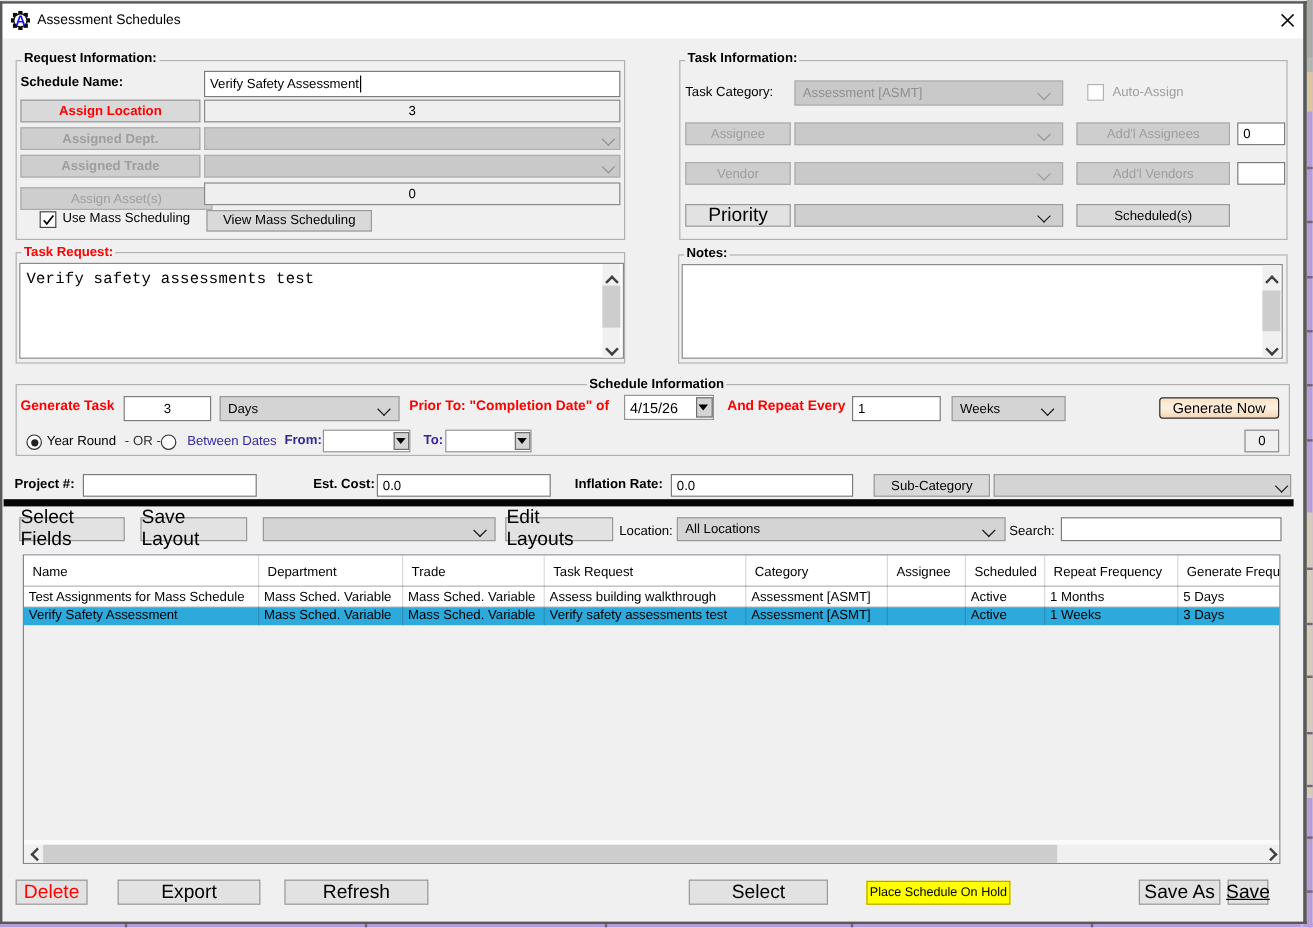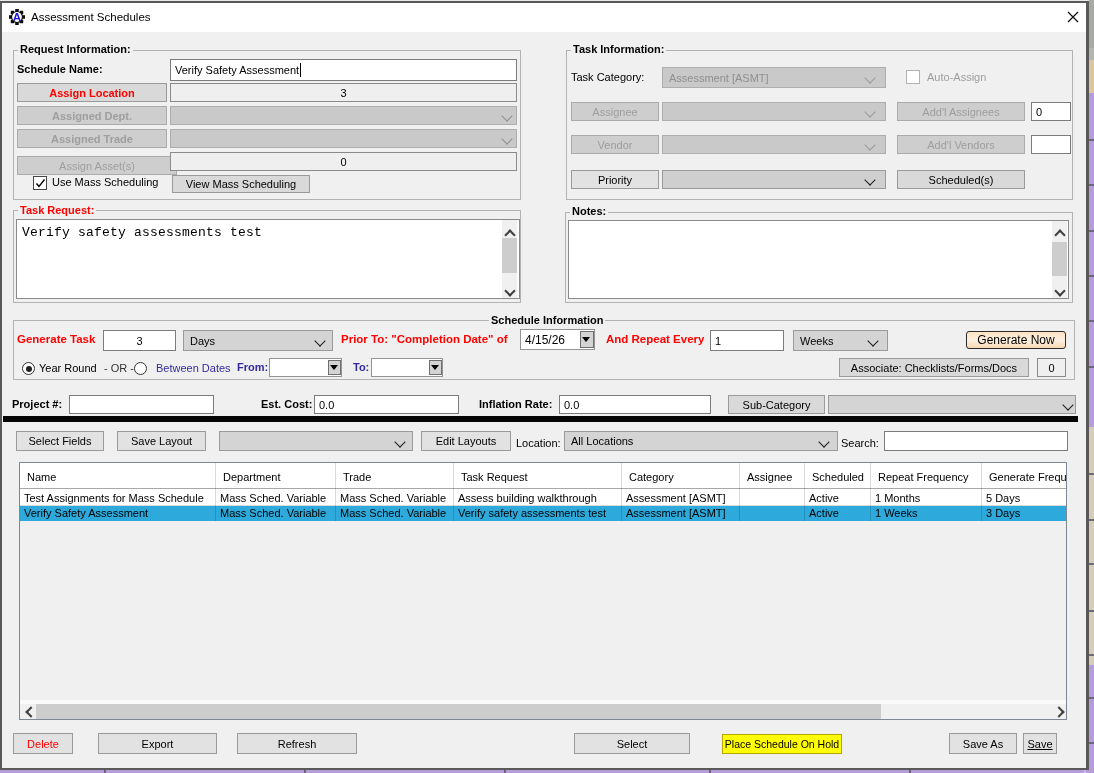--- a/index.html
+++ b/index.html
@@ -2,21 +2,21 @@
 <html><head>
 <meta charset="utf-8">
 <style>
 html,body{margin:0;padding:0;}
 body{width:1094px;height:773px;position:relative;overflow:hidden;
  font-family:"Liberation Sans",sans-serif;font-size:12px;color:#000;background:#e8e8e8;}
 .abs{position:absolute;}
 .btn{position:absolute;background:#d9d9d9;border:1px solid #9a9a9a;
  display:flex;align-items:center;justify-content:center;box-sizing:border-box;font-size:11px;}
 .btn2{position:absolute;background:#e2e2e2;border:1px solid #9a9a9a;
- display:flex;align-items:center;justify-content:center;box-sizing:border-box;font-size:11px;}
+ display:flex;align-items:center;justify-content:center;box-sizing:border-box;font-size:16px;}
 .bdis{position:absolute;background:#cecece;border:1px solid #ababab;color:#9e9e9e;
  display:flex;align-items:center;justify-content:center;box-sizing:border-box;font-size:11px;}
 .dd{position:absolute;background:#d4d4d4;border:1px solid #9a9a9a;box-sizing:border-box;
  display:flex;align-items:center;font-size:11px;padding-left:6px;}
 .dddis{position:absolute;background:#c9c9c9;border:1px solid #aeaeae;box-sizing:border-box;
  display:flex;align-items:center;font-size:11px;padding-left:6px;color:#8f8f8f;}
 .fld{position:absolute;background:#efefef;border:1px solid #8a8a8a;box-sizing:border-box;
  display:flex;align-items:center;justify-content:center;font-size:11px;}
 .inp{position:absolute;background:#fff;border:1px solid #7c7c7c;box-sizing:border-box;
  display:flex;align-items:center;font-size:11px;padding-left:4px;}
@@ -179,21 +179,20 @@
  <div class="abs" style="left:134px;top:362px;width:13px;height:13px;border:1px solid #333;border-radius:50%;background:#fff;box-sizing:border-box;"></div>
  <div class="lbl blu" style="left:156px;top:362px;">Between Dates</div>
  <div class="lbl blu b" style="left:237px;top:361px;">From:</div>
  <div class="abs" style="left:269px;top:358px;width:73px;height:19px;background:#fff;border:1px solid #949494;box-sizing:border-box;"></div>
  <div class="abs" style="left:328px;top:360px;width:13px;height:15px;background:#d4d4d4;border:1px solid #6f6f6f;box-sizing:border-box;"></div>
  <div class="abs" style="left:330px;top:365px;width:0;height:0;border-left:4px solid transparent;border-right:4px solid transparent;border-top:5px solid #000;"></div>
  <div class="lbl blu b" style="left:353px;top:361px;">To:</div>
  <div class="abs" style="left:371px;top:358px;width:72px;height:19px;background:#fff;border:1px solid #949494;box-sizing:border-box;"></div>
  <div class="abs" style="left:429px;top:360px;width:13px;height:15px;background:#d4d4d4;border:1px solid #6f6f6f;box-sizing:border-box;"></div>
  <div class="abs" style="left:431px;top:365px;width:0;height:0;border-left:4px solid transparent;border-right:4px solid transparent;border-top:5px solid #000;"></div>
- <div class="btn" style="left:839px;top:358px;width:190px;height:19px;">Associate: Checklists/Forms/Docs</div>
  <div class="fld" style="left:1037px;top:358px;width:29px;height:19px;">0</div>
 
  <div class="lbl b" style="left:12px;top:398px;">Project #:</div>
  <div class="inp" style="left:69px;top:395px;width:145px;height:19px;"></div>
  <div class="lbl b" style="left:261px;top:398px;">Est. Cost:</div>
  <div class="inp" style="left:314px;top:395px;width:145px;height:19px;">0.0</div>
  <div class="lbl b" style="left:479px;top:398px;">Inflation Rate:</div>
  <div class="inp" style="left:559px;top:395px;width:152px;height:19px;">0.0</div>
  <div class="btn" style="left:728px;top:395px;width:97px;height:19px;">Sub-Category</div>
  <div class="dd" style="left:828px;top:395px;width:248px;height:19px;"></div>

